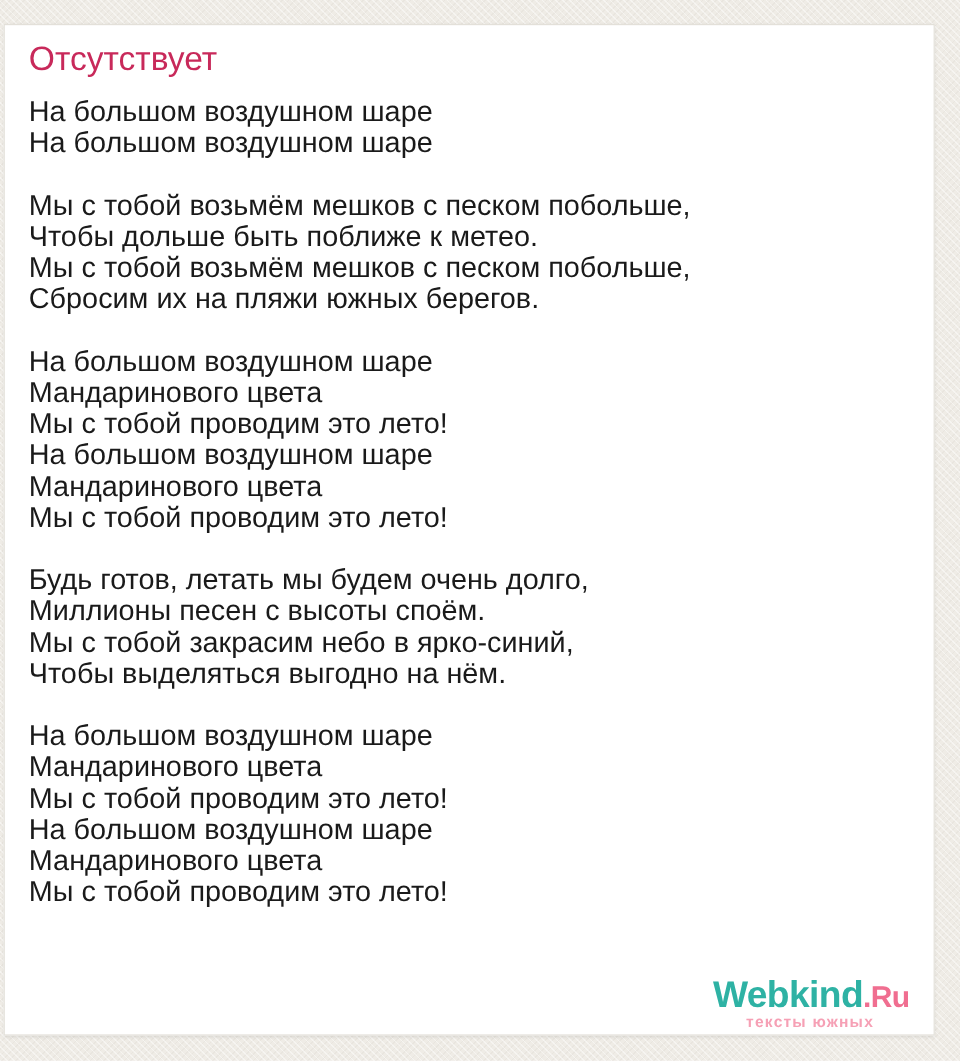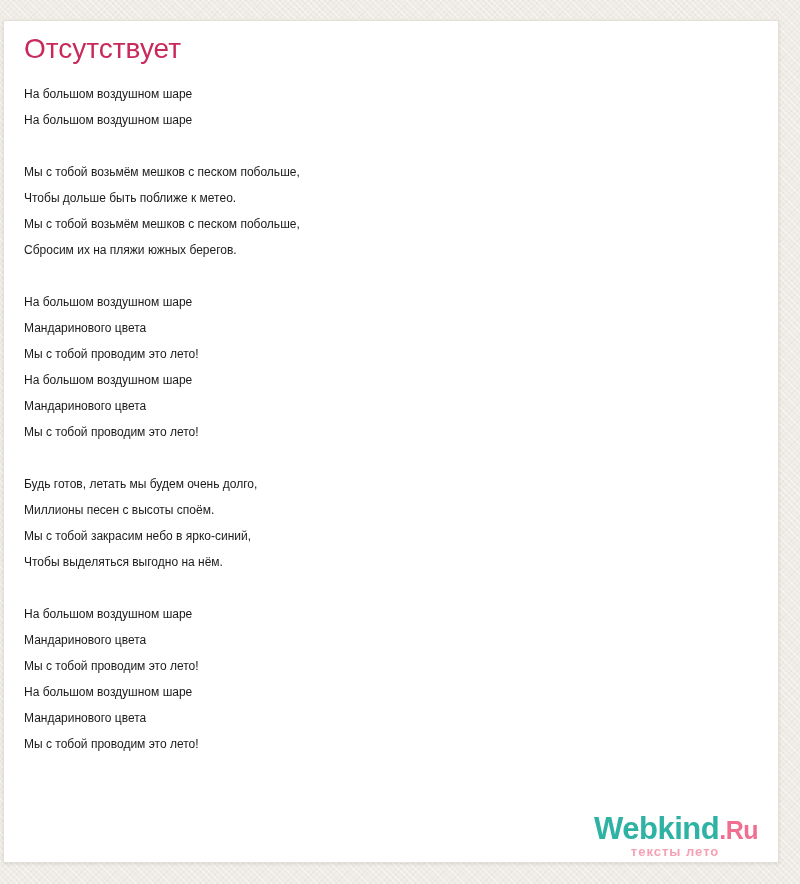--- a/index.html
+++ b/index.html
@@ -46,21 +46,21 @@
     padding-bottom: 7px;
     border-bottom: 1px dotted #8fa0b8;
   }
   .artist-link {
     color: #68b0c0;
     text-decoration: none;
     cursor: pointer;
   }
   .lyrics {
     margin-top: 16px;
-    font-size: 12px;
+    font-size: 24px;
     line-height: 26px;
     color: #1a1a1a;
   }
   .stanza {
     margin: 0 0 26px 0;
   }
   .stanza:last-child {
     margin-bottom: 0;
   }
   .logo {
@@ -108,17 +108,17 @@
         <p class="stanza">Мы с тобой возьмём мешков с песком побольше,<br>Чтобы дольше быть поближе к метео.<br>Мы с тобой возьмём мешков с песком побольше,<br>Сбросим их на пляжи южных берегов.</p>
         <p class="stanza">На большом воздушном шаре<br>Мандаринового цвета<br>Мы с тобой проводим это лето!<br>На большом воздушном шаре<br>Мандаринового цвета<br>Мы с тобой проводим это лето!</p>
         <p class="stanza">Будь готов, летать мы будем очень долго,<br>Миллионы песен с высоты споём.<br>Мы с тобой закрасим небо в ярко-синий,<br>Чтобы выделяться выгодно на нём.</p>
         <p class="stanza">На большом воздушном шаре<br>Мандаринового цвета<br>Мы с тобой проводим это лето!<br>На большом воздушном шаре<br>Мандаринового цвета<br>Мы с тобой проводим это лето!</p>
       </div>
 
     <div class="logo">
       <div class="logo-main">
         <span class="logo-teal">Webkind</span><span class="logo-pink">.Ru</span>
       </div>
-      <div class="logo-tagline">тексты лето</div>
+      <div class="logo-tagline">тексты южных</div>
     </div>
 
   </div>
 </div>
 
 </body></html>

